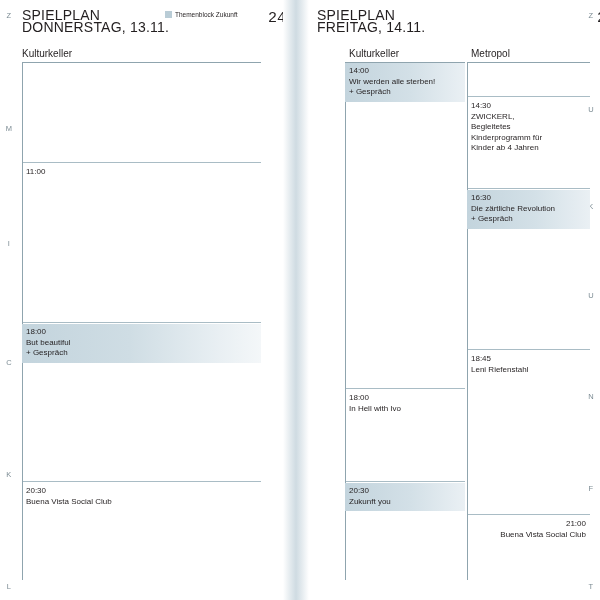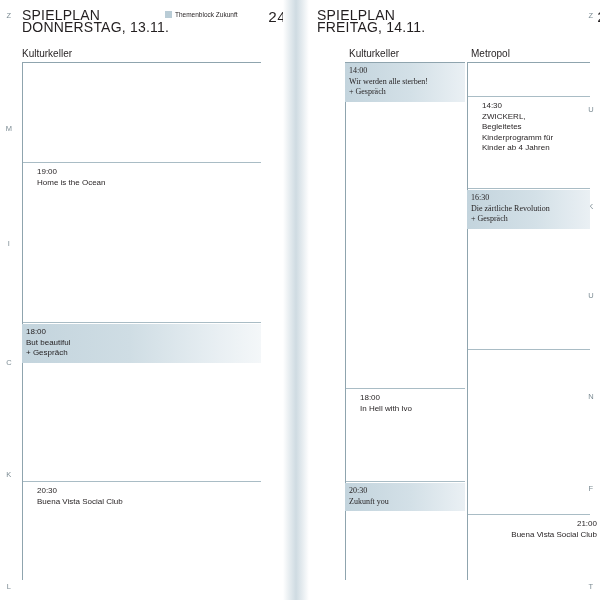--- a/index.html
+++ b/index.html
@@ -120,23 +120,22 @@
     padding: 3px 4px 4px 4px;
   }
   .event .time { display: block; }
   .event .title { display: block; white-space: pre-line; }
 
   .event.shaded {
     background: linear-gradient(to right, #c3d4dd 0%, #cfdde4 45%, #e7eef2 80%, #f4f7f9 100%);
   }
   .event.shaded2 {
     background: linear-gradient(to right, #c3d4dd 0%, #d3e0e7 55%, #eaf0f4 100%);
-    font-family: Liberation Serif, serif;
-  }
-  .event.plain { background: transparent; margin-left: 11px; }
+  }
+  .event.plain { background: transparent; }
 </style>
 </head>
 <body>
 
 <div id="page">
 
   <div class="spread">
 
     <div class="page left">
 
@@ -163,22 +162,21 @@
       <div class="venue" style="left:22px; top:48px;">Kulturkeller</div>
 
       <div class="rule" style="left:22px; top:62px; width:239px;"></div>
       <div class="rule thin" style="left:22px; top:162px; width:239px;"></div>
       <div class="rule thin" style="left:22px; top:322px; width:239px;"></div>
       <div class="rule thin" style="left:22px; top:481px; width:239px;"></div>
 
       <div class="vline" style="left:22px; top:62px; height:518px;"></div>
 
       <div class="event plain" style="left:22px; top:164px; width:239px;">
-        <span class="time">19:00</span>
-        <span class="title">Home is the Ocean</span>
+        <span class="time">11:00</span>
       </div>
 
       <div class="event shaded" style="left:22px; top:324px; width:239px;">
         <span class="time">18:00</span>
         <span class="title">But beautiful
 + Gespräch</span>
       </div>
 
       <div class="event plain" style="left:22px; top:483px; width:239px;">
         <span class="time">20:30</span>
@@ -246,20 +244,24 @@
 Kinderprogramm für
 Kinder ab 4 Jahren</span>
       </div>
 
       <div class="event shaded2" style="left:158px; top:190px; width:123px;">
         <span class="time">16:30</span>
         <span class="title">Die zärtliche Revolution
 + Gespräch</span>
       </div>
 
+      <div class="event plain" style="left:158px; top:351px; width:123px;">
+        <span class="time">18:45</span>
+        <span class="title">Leni Riefenstahl</span>
+      </div>
 
       <div class="event plain" style="left:158px; top:516px; width:123px;text-align:right;">
         <span class="time">21:00</span>
         <span class="title">Buena Vista Social Club</span>
       </div>
     </div>
 
   </div>
 </div>
 

